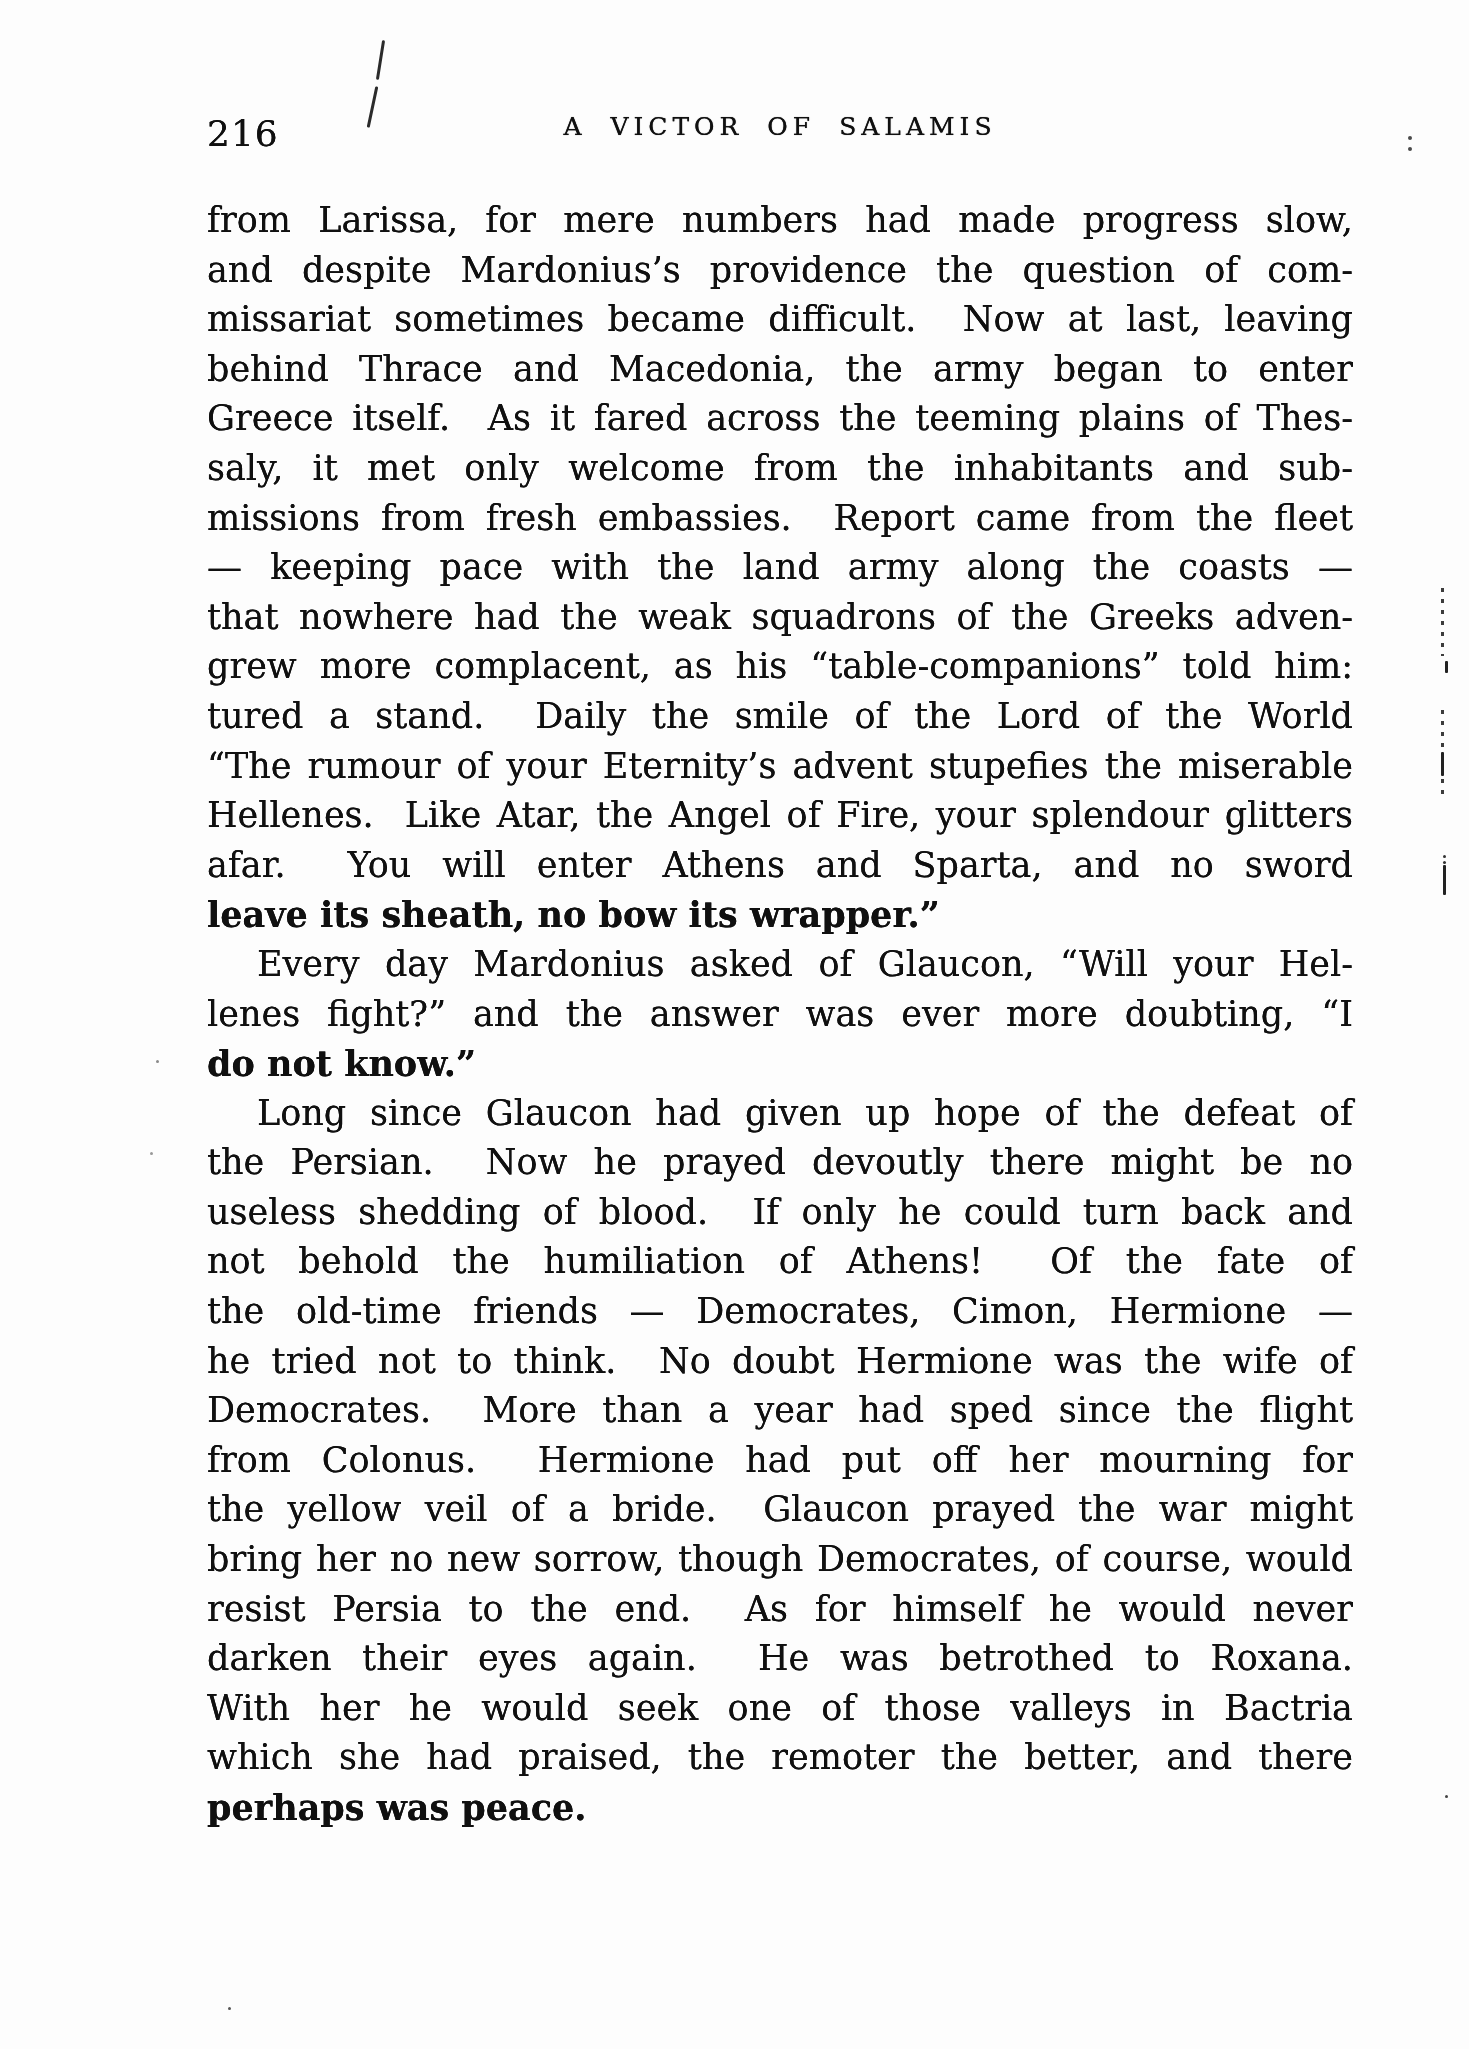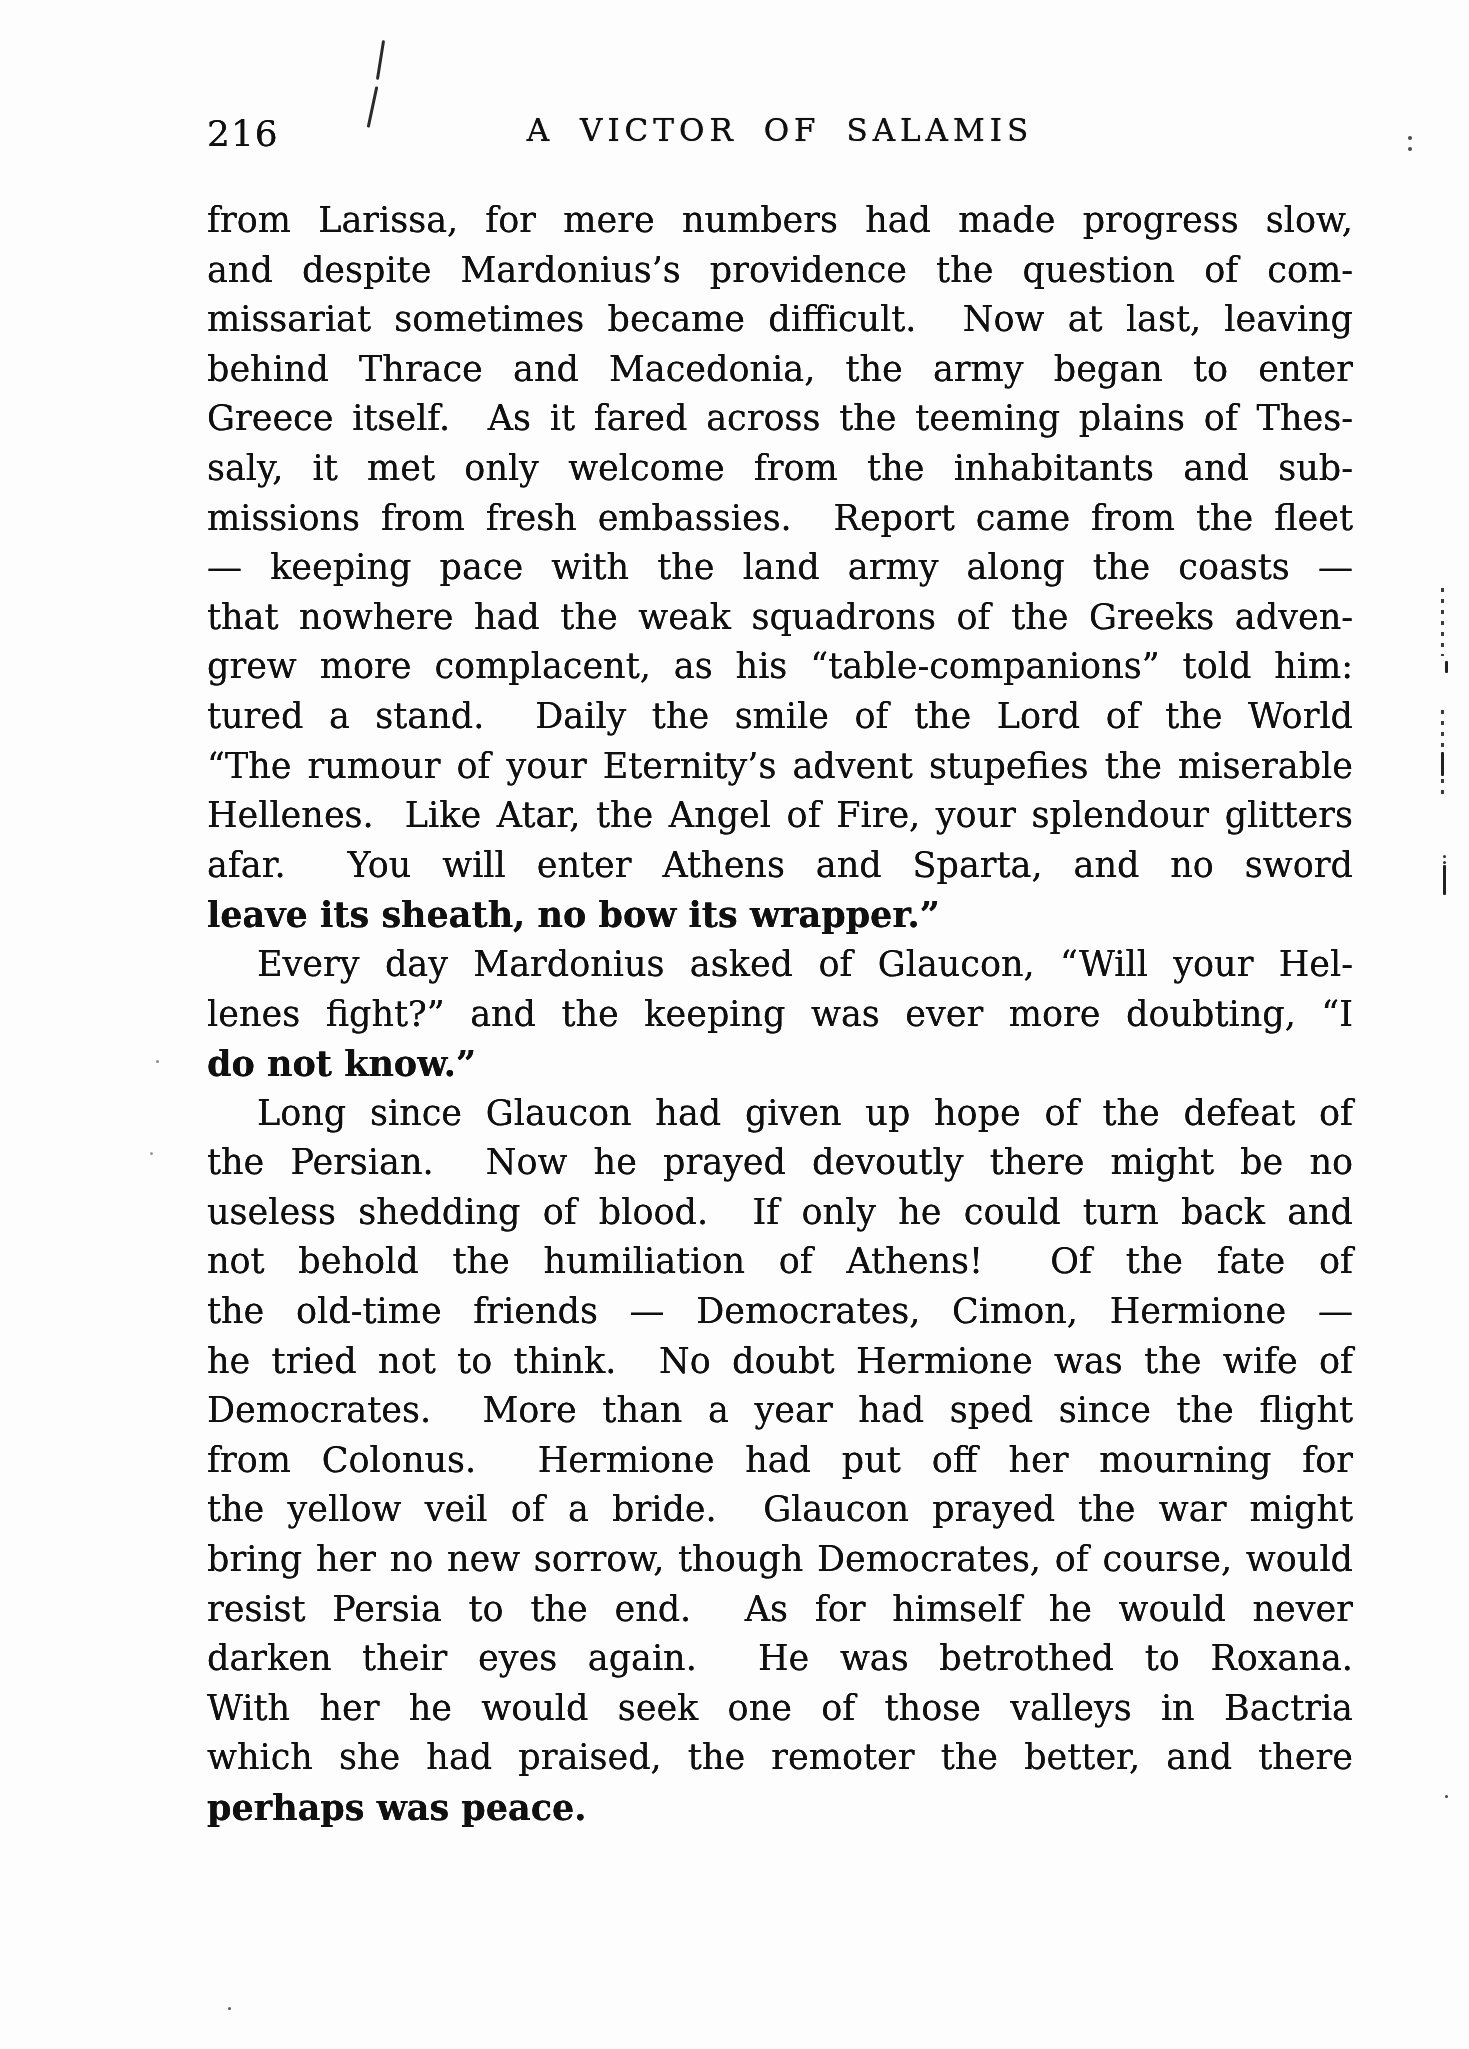--- a/index.html
+++ b/index.html
@@ -5,21 +5,21 @@
   :root { --paper:#fdfdfd; --ink:#101010; }
   html,body { margin:0; padding:0; background:#fff; }
   .page {
     position:relative; width:1469px; height:2049px;
     background:var(--paper); color:var(--ink);
     font-family:"DejaVu Serif", serif; overflow:hidden;
   }
   .runhead { position:absolute; top:112px; left:207px; width:1146px; height:44px; }
   .pagenum { position:absolute; left:0; top:1px; font-size:36px; letter-spacing:1px;
              text-shadow:0 0 .6px currentColor; }
-  .header  { text-align:center; font-size:31px; letter-spacing:5px; word-spacing:11px;
+  .header  { text-align:center; font-size:25px; letter-spacing:5px; word-spacing:11px;
              text-shadow:0 0 .7px currentColor; }
   .bodytext { position:absolute; left:207px; top:196px; width:1146px; }
   .line {
     height:49.6px; line-height:49.6px; font-size:35px;
     text-align:justify; text-align-last:justify;
     text-shadow:0 0 .6px currentColor;
   }
   .line.last { text-align-last:left;font-weight:bold; }
   .line.indent { text-indent:50px; }
   .artifact { position:absolute; }
@@ -48,21 +48,21 @@
       <div class="line">missions from fresh embassies.&nbsp; Report came from the fleet</div>
       <div class="line">— keeping pace with the land army along the coasts —</div>
       <div class="line">that nowhere had the weak squadrons of the Greeks adven-</div>
       <div class="line">grew more complacent, as his “table-companions” told him:</div>
       <div class="line">tured a stand.&nbsp; Daily the smile of the Lord of the World</div>
       <div class="line">“The rumour of your Eternity’s advent stupefies the miserable</div>
       <div class="line">Hellenes.&nbsp; Like Atar, the Angel of Fire, your splendour glitters</div>
       <div class="line">afar.&nbsp; You will enter Athens and Sparta, and no sword</div>
       <div class="line last">leave its sheath, no bow its wrapper.”</div>
       <div class="line indent">Every day Mardonius asked of Glaucon, “Will your Hel-</div>
-      <div class="line">lenes fight?” and the keeping was ever more doubting, “I</div>
+      <div class="line">lenes fight?” and the answer was ever more doubting, “I</div>
       <div class="line last">do not know.”</div>
       <div class="line indent">Long since Glaucon had given up hope of the defeat of</div>
       <div class="line">the Persian.&nbsp; Now he prayed devoutly there might be no</div>
       <div class="line">useless shedding of blood.&nbsp; If only he could turn back and</div>
       <div class="line">not behold the humiliation of Athens!&nbsp; Of the fate of</div>
       <div class="line">the old-time friends — Democrates, Cimon, Hermione —</div>
       <div class="line">he tried not to think.&nbsp; No doubt Hermione was the wife of</div>
       <div class="line">Democrates.&nbsp; More than a year had sped since the flight</div>
       <div class="line">from Colonus.&nbsp; Hermione had put off her mourning for</div>
       <div class="line">the yellow veil of a bride.&nbsp; Glaucon prayed the war might</div>

